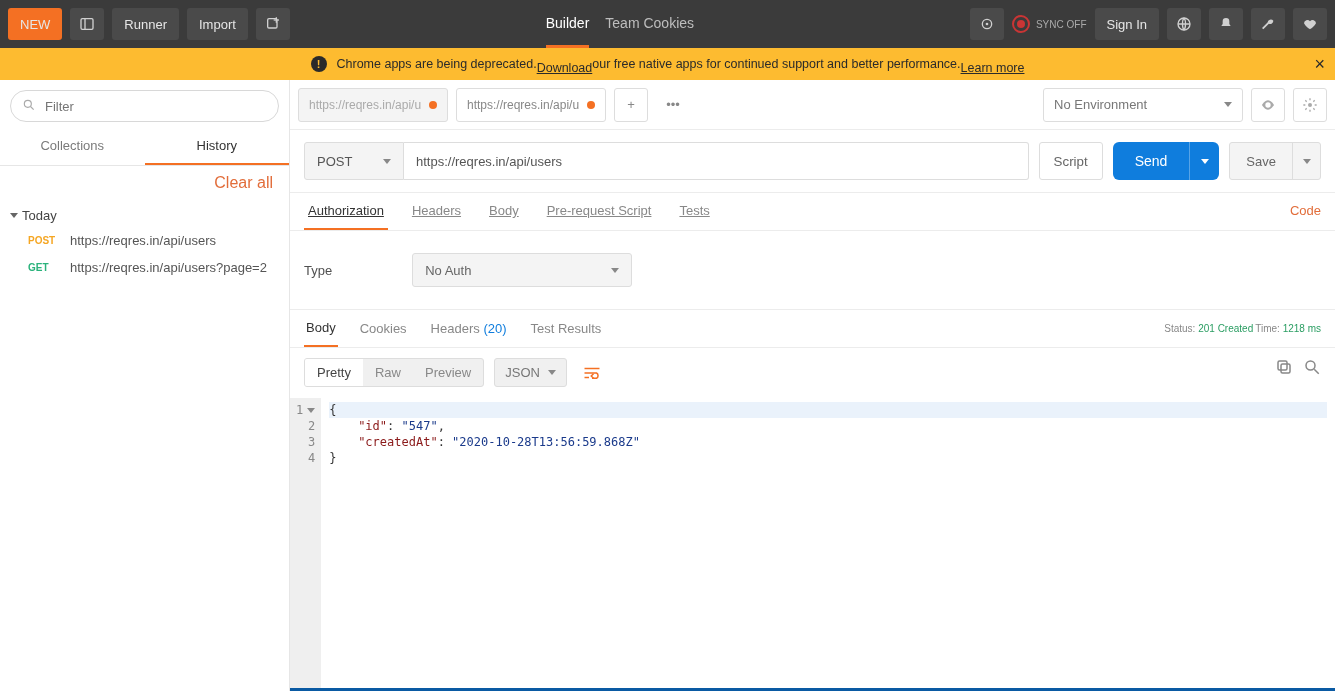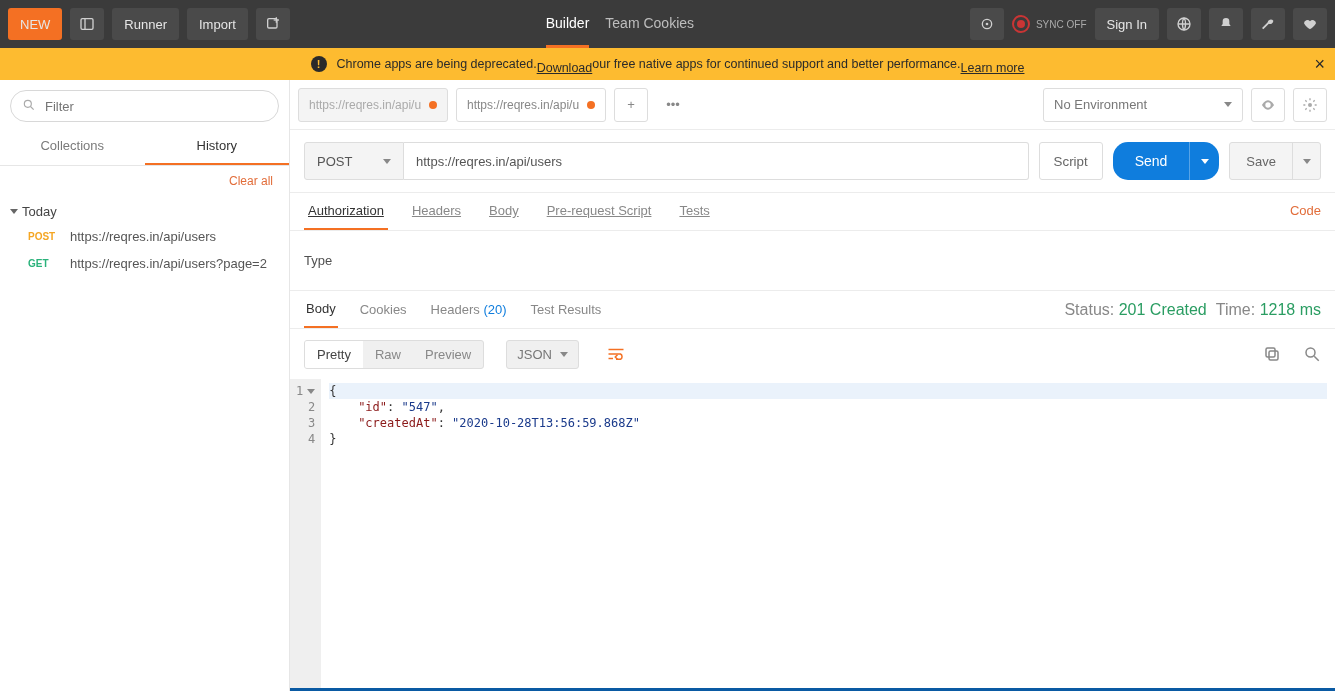--- a/index.html
+++ b/index.html
@@ -25,21 +25,21 @@
   
   .workspace { display: flex; height: calc(691px - 48px - 32px); }
   .sidebar { width: 290px; border-right: 1px solid #e6e6e6; display: flex; flex-direction: column; }
   .filter-wrap { padding: 10px 10px 6px; }
   .filter { width: 100%; height: 32px; border: 1px solid #d8d8d8; border-radius: 16px; padding: 0 12px 0 34px; font-size: 13px; color: #666; background: #fff; }
   .filter-wrap { position: relative; }
   .filter-wrap .search-svg { position: absolute; left: 22px; top: 18px; width: 14px; height: 14px; fill: #aaa; }
   .side-tabs { display: flex; border-bottom: 1px solid #e6e6e6; }
   .side-tabs .st { flex: 1; text-align: center; padding: 10px 0; color: #7a7a7a; cursor: pointer; }
   .side-tabs .st.active { color: #333; border-bottom: 2px solid #f47023; }
-  .clear { text-align: right; padding: 8px 16px; color: #e26d3a; font-size: 12px; cursor: pointer; }
+  .clear { text-align: right; padding: 8px 16px; color: #e26d3a; font-size: 16px; cursor: pointer; }
   .group-hdr { padding: 8px 10px 4px; font-size: 13px; color: #444; display: flex; align-items: center; gap: 4px; }
   .tri { display:inline-block; width:0; height:0; border-left:4px solid transparent; border-right:4px solid transparent; border-top:5px solid #666; }
   .hist-item { display: flex; align-items: center; gap: 10px; padding: 6px 10px 6px 28px; font-size: 13px; color: #555; cursor: pointer; }
   .hist-item .m { font-size: 10px; font-weight: bold; width: 32px; }
   .m.post { color: #f5a623; }
   .m.get { color: #2ab27b; }
   
   .main { flex: 1; display: flex; flex-direction: column; min-width: 0; }
   .tabs-row { height: 50px; display: flex; align-items: center; padding: 0 8px; gap: 8px; border-bottom: 1px solid #ececec; }
   .req-tab { height: 34px; border: 1px solid #ddd; background: #fff; border-radius: 3px; display: flex; align-items: center; padding: 0 10px; gap: 8px; font-size: 12px; color: #888; max-width: 150px; overflow: hidden; white-space: nowrap; cursor: pointer; }
@@ -47,43 +47,43 @@
   .req-tab.inactive { background: #f4f4f4; color: #aaa; }
   .sq-btn { width: 34px; height: 34px; border: 1px solid #ddd; border-radius: 3px; display: flex; align-items: center; justify-content: center; color: #888; cursor: pointer; background: #fff; }
   .tabs-row .spacer { flex: 1; }
   .env-sel { min-width: 200px; height: 34px; border: 1px solid #ddd; border-radius: 3px; display: flex; align-items: center; justify-content: space-between; padding: 0 10px; color: #777; background: #fff; cursor: pointer; }
   .chev { width: 0; height: 0; border-left: 4px solid transparent; border-right: 4px solid transparent; border-top: 5px solid #888; }
   
   .urlbar { display: flex; padding: 12px 14px; gap: 10px; border-bottom: 1px solid #ececec; align-items: center; }
   .method { width: 100px; height: 38px; background: #f4f4f4; border: 1px solid #ddd; border-radius: 3px 0 0 3px; display: flex; align-items: center; justify-content: space-between; padding: 0 12px; color: #555; font-weight: 500; cursor: pointer; }
   .url-input { flex: 1; height: 38px; border: 1px solid #ddd; border-left: none; border-radius: 0 3px 3px 0; padding: 0 12px; font-size: 13px; color: #555; margin-left: -10px; }
   .plain-btn { height: 38px; padding: 0 14px; background: #fff; border: 1px solid #ddd; border-radius: 3px; color: #666; cursor: pointer; }
-  .send-btn { height: 38px; background: #0f7ddd; color: #fff; border: none; border-radius: 15px; display: flex; align-items: center; cursor: pointer; }
+  .send-btn { height: 38px; background: #0f7ddd; color: #fff; border: none; border-radius: 6px; display: flex; align-items: center; cursor: pointer; }
   .send-btn .lbl { padding: 0 22px; font-weight: 500; font-size: 14px; }
   .send-btn .dd { width: 30px; height: 38px; border-left: 1px solid rgba(255,255,255,0.3); display: flex; align-items: center; justify-content: center; }
   .send-btn .dd .chev { border-top-color: #fff; }
   .save-btn { height: 38px; background: #f4f4f4; border: 1px solid #ddd; border-radius: 3px; display: flex; align-items: center; cursor: pointer; color: #666; }
   .save-btn .lbl { padding: 0 16px; }
   .save-btn .dd { width: 28px; height: 38px; border-left: 1px solid #ddd; display: flex; align-items: center; justify-content: center; }
   
   .req-tabs { display: flex; gap: 20px; padding: 0 14px; border-bottom: 1px solid #ececec; }
   .req-tabs .rt { padding: 10px 4px; color: #888; cursor: pointer; text-decoration: underline; }
   .req-tabs .rt.active { color: #333; border-bottom: 2px solid #f47023; }
   .req-tabs .right { margin-left: auto; color: #e26d3a; padding: 10px 0; cursor: pointer; }
   .auth-body { padding: 22px 14px; display: flex; align-items: center; gap: 80px; border-bottom: 1px solid #ececec; }
   .sel { width: 220px; height: 34px; background: #f4f4f4; border: 1px solid #ddd; border-radius: 3px; display: flex; align-items: center; justify-content: space-between; padding: 0 12px; color: #666; cursor: pointer; }
   
   .resp-tabs { display: flex; gap: 20px; padding: 0 14px; border-bottom: 1px solid #ececec; align-items: center; }
   .resp-tabs .rst { padding: 10px 2px; color: #888; cursor: pointer; }
   .resp-tabs .rst.active { color: #333; border-bottom: 2px solid #f47023; }
-  .resp-tabs .meta { margin-left: auto; display: flex; gap: 9px; font-size: 16px; color: #888; }
+  .resp-tabs .meta { margin-left: auto; display: flex; gap: 2px; font-size: 10px; color: #888; }
   .resp-tabs .meta .v { color: #2a9d62; }
   .resp-tabs .count { color: #0f7ddd; }
   
-  .resp-tb { display: flex; align-items: center; padding: 10px 14px; gap: 22px; }
+  .resp-tb { display: flex; align-items: flex-start; padding: 10px 14px; gap: 10px; }
   .seg { display: flex; background: #f0f0f0; border: 1px solid #ddd; border-radius: 3px; overflow: hidden; }
   .seg .sb { padding: 6px 12px; color: #888; cursor: pointer; }
   .seg .sb.active { background: #fff; color: #444; }
   .json-sel { padding: 6px 10px; background: #f0f0f0; border: 1px solid #ddd; border-radius: 3px; display: flex; align-items: center; gap: 8px; color: #777; cursor: pointer; }
   .wrap-btn { width: 30px; height: 30px; display: flex; align-items: center; justify-content: center; cursor: pointer; }
   .wrap-svg { width: 18px; height: 14px; }
   .resp-tb .sp { flex: 1; }
   .resp-tb .ic { width: 18px; height: 18px; fill: #888; cursor: pointer; }
   
   .code { display: flex; font-family: Menlo, Consolas, monospace; font-size: 12px; flex: 1; min-height: 0; }
@@ -252,20 +252,24 @@
       <div class="rt active">Authorization</div>
       <div class="rt">Headers</div>
       <div class="rt">Body</div>
       <div class="rt">Pre-request Script</div>
       <div class="rt">Tests</div>
       <div class="right">Code</div>
     </div>
 
     <div class="auth-body">
       <span>Type</span>
+      <div class="sel">
+        <span>No Auth</span>
+        <span class="chev"></span>
+      </div>
     </div>
 
     <div class="resp-tabs">
       <div class="rst active">Body</div>
       <div class="rst">Cookies</div>
       <div class="rst">
         <span>Headers</span>
         <span class="count">(20)</span>
       </div>
       <div class="rst">Test Results</div>

